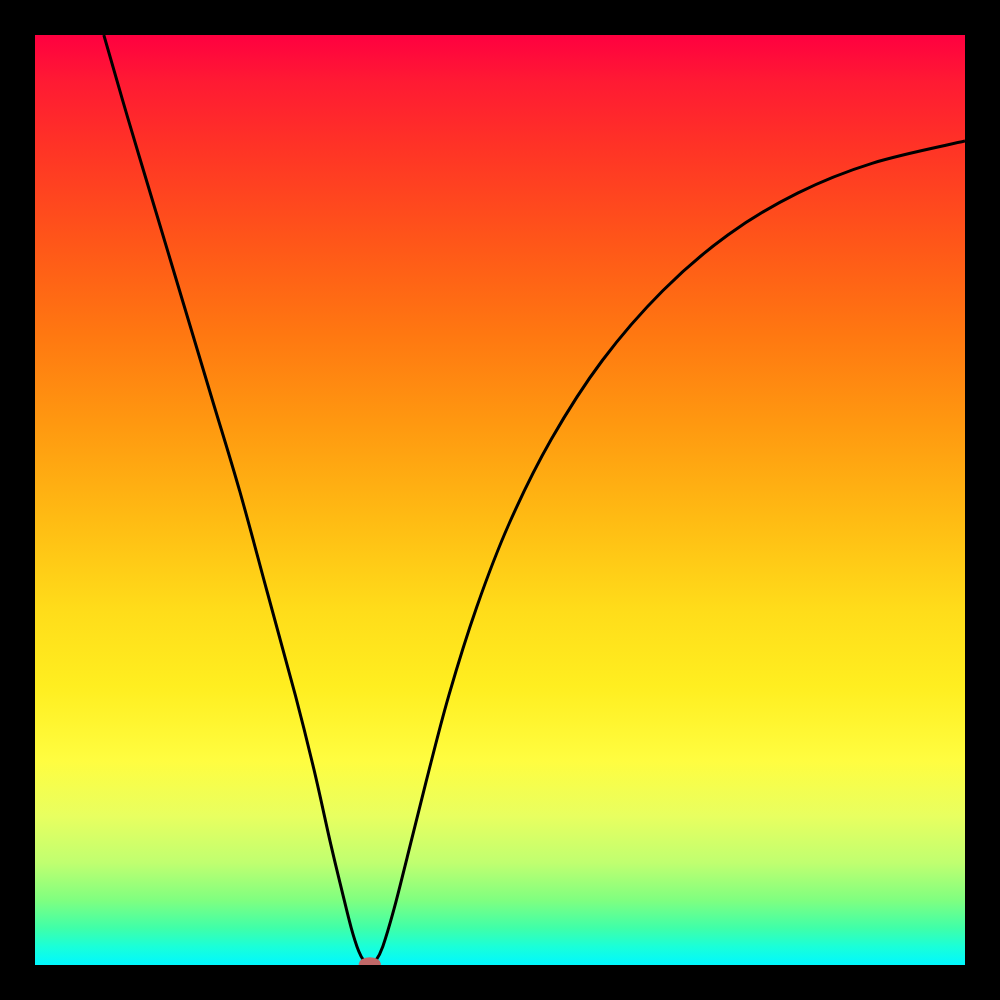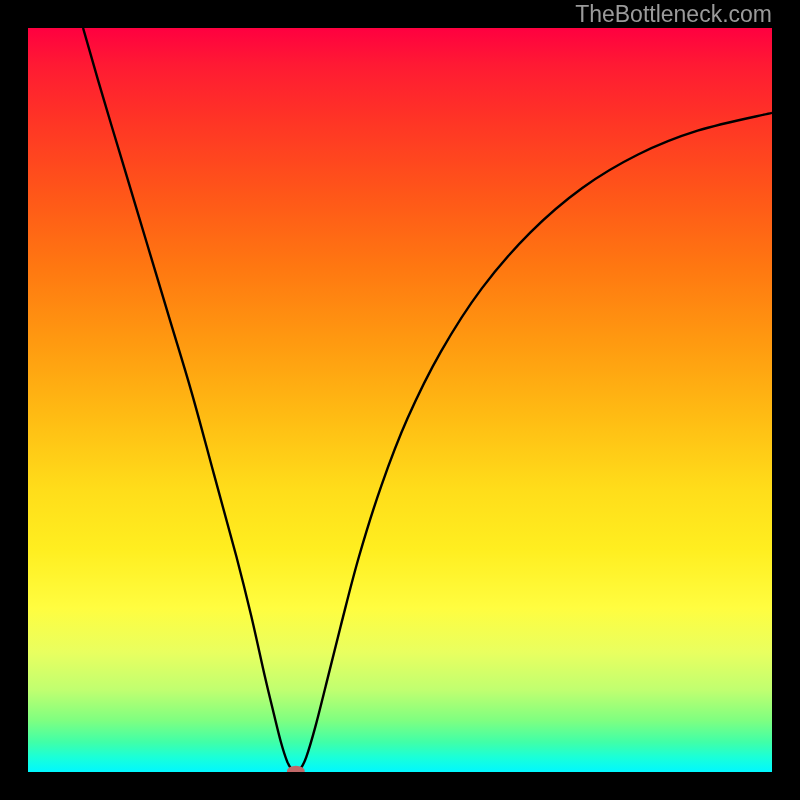--- a/index.html
+++ b/index.html
@@ -68,14 +68,13 @@
 </head>
 <body>
 
 <div class="plot-outer">
   <div class="plot-inner">
     <svg class="curve-svg" viewBox="0 0 744 744">
       <path id="curve-path" d="M 55.06 0.00 C 58.54 12.05, 66.90 41.52, 74.40 66.96 C 81.90 92.40, 88.68 114.58, 96.72 141.36 C 104.76 168.14, 111.00 188.98, 119.04 215.76 C 127.08 242.54, 133.32 263.38, 141.36 290.16 C 149.40 316.94, 155.64 336.44, 163.68 364.56 C 171.72 392.68, 177.96 416.94, 186.00 446.40 C 194.04 475.86, 201.62 502.80, 208.32 528.24 C 215.02 553.68, 218.11 566.33, 223.20 587.76 C 228.29 609.19, 232.57 629.87, 236.59 647.28 C 240.61 664.69, 242.57 672.43, 245.52 684.48 C 248.47 696.53, 250.55 705.54, 252.96 714.24 C 255.37 722.94, 257.04 728.02, 258.91 732.84 C 260.79 737.66, 261.77 739.02, 263.38 741.02 C 264.98 743.03, 266.23 744.00, 267.84 744.00 C 269.45 744.00, 270.43 743.70, 272.30 741.02 C 274.18 738.35, 275.58 736.62, 278.26 729.12 C 280.93 721.62, 283.70 712.08, 287.18 699.36 C 290.67 686.64, 293.05 676.52, 297.60 658.44 C 302.15 640.36, 306.45 622.36, 312.48 598.92 C 318.51 575.48, 323.71 553.68, 331.08 528.24 C 338.45 502.80, 344.70 482.34, 353.40 457.56 C 362.10 432.78, 368.73 414.71, 379.44 390.60 C 390.15 366.49, 399.53 347.08, 412.92 323.64 C 426.31 300.20, 437.77 281.83, 453.84 260.40 C 469.91 238.97, 484.12 222.68, 502.20 204.60 C 520.28 186.52, 534.86 174.02, 554.28 159.96 C 573.70 145.90, 589.32 136.79, 610.08 126.48 C 630.84 116.17, 645.49 110.17, 669.60 102.67 C 693.71 95.17, 730.61 88.03, 744.00 84.82"></path>
       <ellipse id="min-marker" cx="267.84" cy="743.00" rx="8.93" ry="5.21" fill="#c06868"></ellipse>
     </svg>
   </div>
-  <div class="watermark">TheBottleneck.com</div>
 </div>
 
 </body></html>

